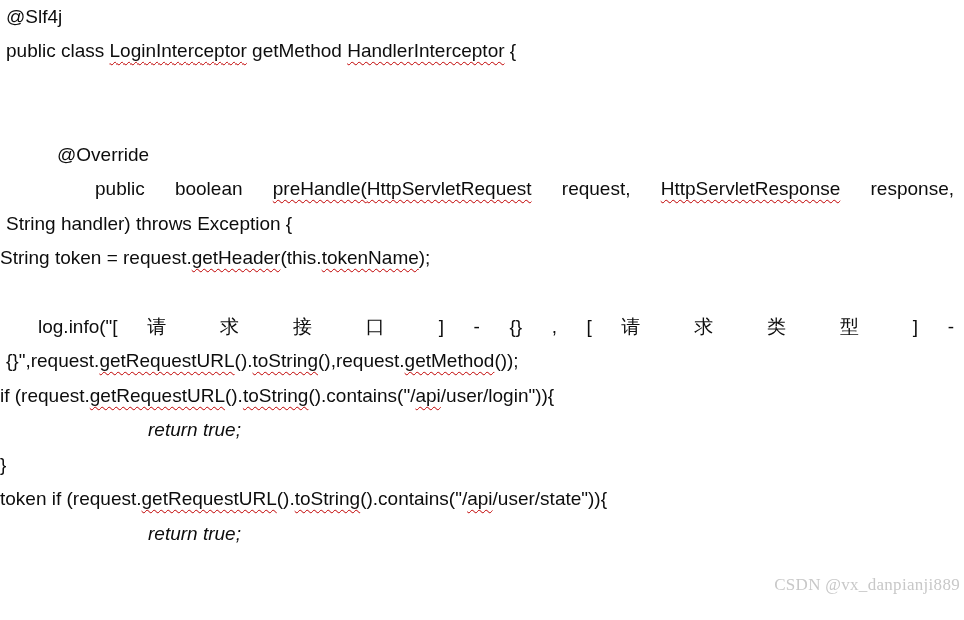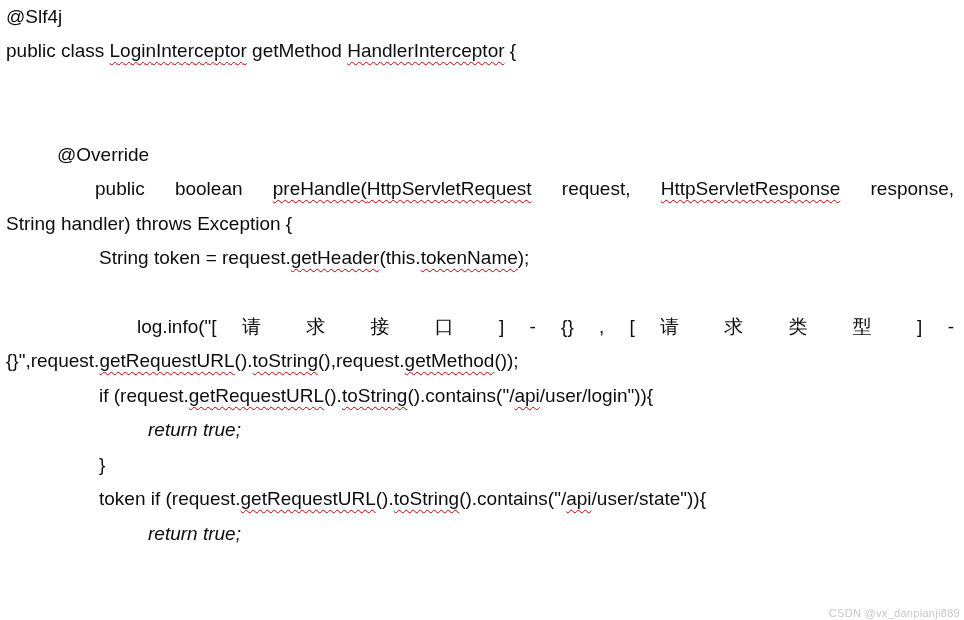--- a/index.html
+++ b/index.html
@@ -26,43 +26,44 @@
   }
   .line {
     height: 34.44px;
     line-height: 34.44px;
     white-space: pre;
     padding-right: 10px;
     overflow: hidden;
   }
   .ind0 { padding-left: 6px; }
   .ind1 { padding-left: 57px; }
-  .ind2 { padding-left: 99px; }
+  .ind2 { }
   .ind3 { padding-left: 148px; font-style: italic; }
   .justify {
     white-space: normal;
     text-align: justify;
     text-align-last: justify;
     margin-left: 38px;
   }
   .sq {
     text-decoration-line: underline;
     text-decoration-style: wavy;
     text-decoration-color: var(--squiggle, #c00000);
     text-decoration-thickness: 1px;
     text-underline-offset: 4px;
     text-decoration-skip-ink: none;
   }
   .watermark {
     position: absolute;
     right: 4px;
-    bottom: 1px;
-    font-size: 11px;
+    bottom: 25px;
+    font-size: 17px;
     letter-spacing: 0.3px;
     color: var(--watermark, #c8c8c8);
+    font-family: Liberation Serif, serif;
   }
 </style>
 </head>
 <body>
 
 <div class="doc">
   <div class="code-block">
       <div class="line ind0"><span>@Slf4j</span></div>
       <div class="line ind0"><span>public class </span><span class="sq">LoginInterceptor</span><span> getMethod </span><span class="sq">HandlerInterceptor</span><span> {</span></div>
       <div class="line ind0"></div>

